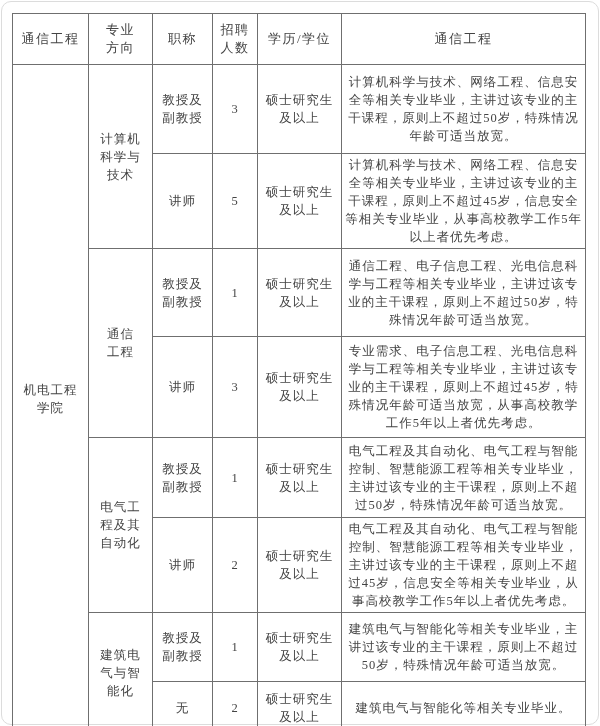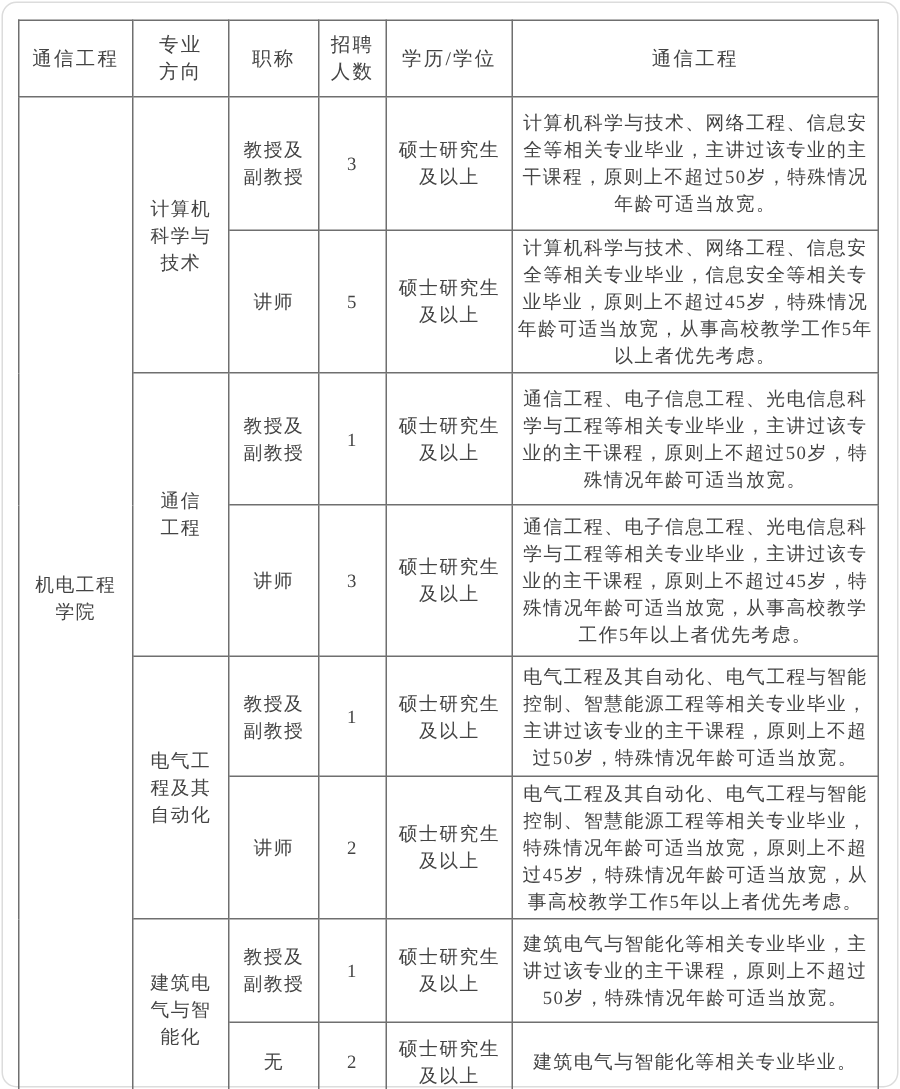--- a/index.html
+++ b/index.html
@@ -93,56 +93,56 @@
       <td class="count">3</td>
       <td>硕士研究生
 及以上</td>
       <td class="req">计算机科学与技术、网络工程、信息安全等相关专业毕业，主讲过该专业的主干课程，原则上不超过50岁，特殊情况年龄可适当放宽。</td>
     </tr>
     <tr style="height:82px">
       <td>讲师</td>
       <td class="count">5</td>
       <td>硕士研究生
 及以上</td>
-      <td class="req">计算机科学与技术、网络工程、信息安全等相关专业毕业，信息安全等相关专业毕业，原则上不超过45岁，特殊情况年龄可适当放宽，从事高校教学工作5年以上者优先考虑。</td>
+      <td class="req">计算机科学与技术、网络工程、信息安全等相关专业毕业，主讲过该专业的主干课程，原则上不超过45岁，信息安全等相关专业毕业，从事高校教学工作5年以上者优先考虑。</td>
     </tr>
     <tr style="height:88px">
       <td rowspan="2">通信
 工程</td>
       <td>教授及
 副教授</td>
       <td class="count">1</td>
       <td>硕士研究生
 及以上</td>
       <td class="req">通信工程、电子信息工程、光电信息科学与工程等相关专业毕业，主讲过该专业的主干课程，原则上不超过50岁，特殊情况年龄可适当放宽。</td>
     </tr>
     <tr style="height:101px">
       <td>讲师</td>
       <td class="count">3</td>
       <td>硕士研究生
 及以上</td>
-      <td class="req">通信工程、电子信息工程、光电信息科学与工程等相关专业毕业，主讲过该专业的主干课程，原则上不超过45岁，特殊情况年龄可适当放宽，从事高校教学工作5年以上者优先考虑。</td>
+      <td class="req">专业需求、电子信息工程、光电信息科学与工程等相关专业毕业，主讲过该专业的主干课程，原则上不超过45岁，特殊情况年龄可适当放宽，从事高校教学工作5年以上者优先考虑。</td>
     </tr>
     <tr style="height:80px">
       <td rowspan="2">电气工
 程及其
 自动化</td>
       <td>教授及
 副教授</td>
       <td class="count">1</td>
       <td>硕士研究生
 及以上</td>
       <td class="req">电气工程及其自动化、电气工程与智能控制、智慧能源工程等相关专业毕业，主讲过该专业的主干课程，原则上不超过50岁，特殊情况年龄可适当放宽。</td>
     </tr>
     <tr style="height:86px">
       <td>讲师</td>
       <td class="count">2</td>
       <td>硕士研究生
 及以上</td>
-      <td class="req">电气工程及其自动化、电气工程与智能控制、智慧能源工程等相关专业毕业，特殊情况年龄可适当放宽，原则上不超过45岁，特殊情况年龄可适当放宽，从事高校教学工作5年以上者优先考虑。</td>
+      <td class="req">电气工程及其自动化、电气工程与智能控制、智慧能源工程等相关专业毕业，主讲过该专业的主干课程，原则上不超过45岁，信息安全等相关专业毕业，从事高校教学工作5年以上者优先考虑。</td>
     </tr>
     <tr style="height:69px">
       <td rowspan="2">建筑电
 气与智
 能化</td>
       <td>教授及
 副教授</td>
       <td class="count">1</td>
       <td>硕士研究生
 及以上</td>

